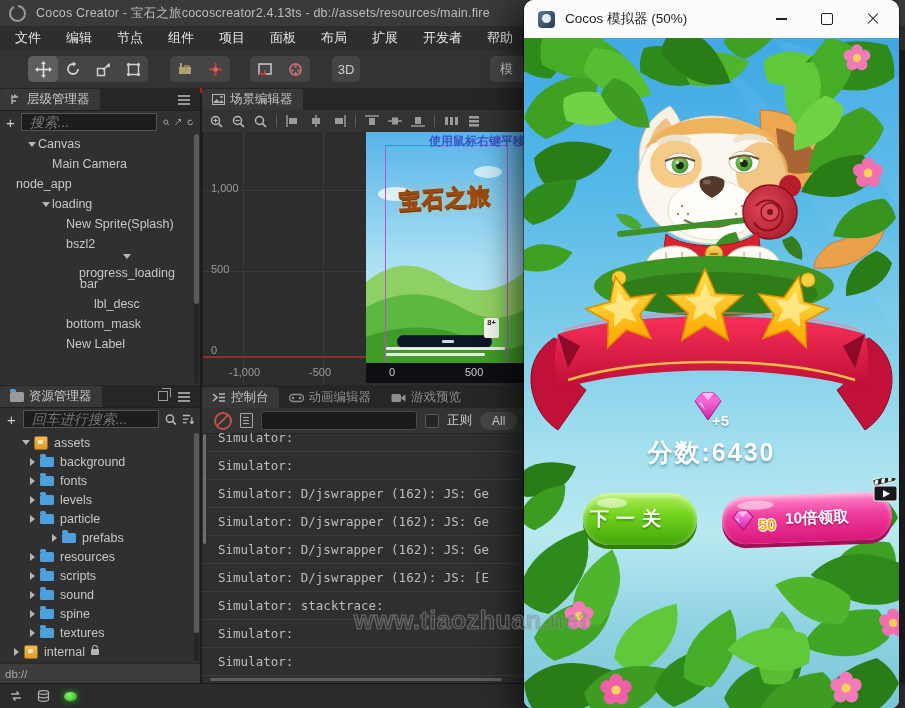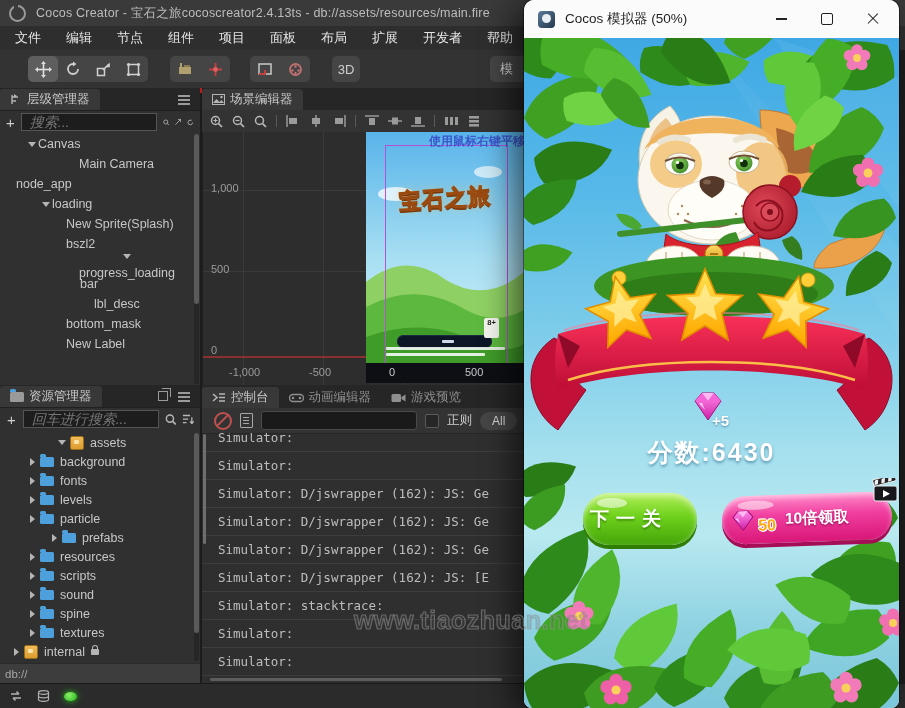--- a/index.html
+++ b/index.html
@@ -250,21 +250,21 @@
           <path d="M6.5,0 l3,2 -3,2Z" fill="#b8b8b8"></path>
         </svg>
     </div>
     <div class="tree">
         <div class="trow" style="padding-left: 22px;">
           <span class="arr-slot">
             <span class="arr-d"></span>
           </span>
           <span class="tlabel">Canvas</span>
         </div>
-        <div class="trow" style="padding-left: 36px; margin-left: 27px;">
+        <div class="trow" style="padding-left: 36px;">
           <span class="arr-slot"></span>
           <span class="tlabel">Main Camera</span>
         </div>
         <div class="trow" style="">
           <span class="arr-slot"></span>
           <span class="tlabel">node_app</span>
         </div>
         <div class="trow" style="padding-left: 36px;">
           <span class="arr-slot">
             <span class="arr-d"></span>
@@ -431,21 +431,21 @@
       <svg width="13" height="13" viewBox="0 0 13 13">
           <circle cx="5.5" cy="5.5" r="4" fill="none" stroke="#b8b8b8" stroke-width="1.6"></circle>
           <line x1="8.6" y1="8.6" x2="12" y2="12" stroke="#b8b8b8" stroke-width="1.8"></line>
         </svg>
       <svg width="13" height="13" viewBox="0 0 13 13">
           <path d="M1,2 h8 M1,6 h6 M1,10 h4" stroke="#b8b8b8" stroke-width="1.5"></path>
           <path d="M11,4 v7 M11,11 l-2,-2.4 M11,11 l2,-2.4" stroke="#b8b8b8" stroke-width="1.4" fill="none"></path>
         </svg>
     </div>
     <div class="tree">
-        <div class="trow arow" style="padding-left: 16px; margin-left: 36px;">
+        <div class="trow arow" style="padding-left: 16px;">
           <span class="arr-slot">
             <span class="arr-d"></span>
           </span>
           <span class="icon-bundle"></span>
           <span class="tlabel">assets</span>
         </div>
         <div class="trow arow" style="padding-left: 22px;">
           <span class="arr-slot">
             <span class="arr-r"></span>
           </span>

